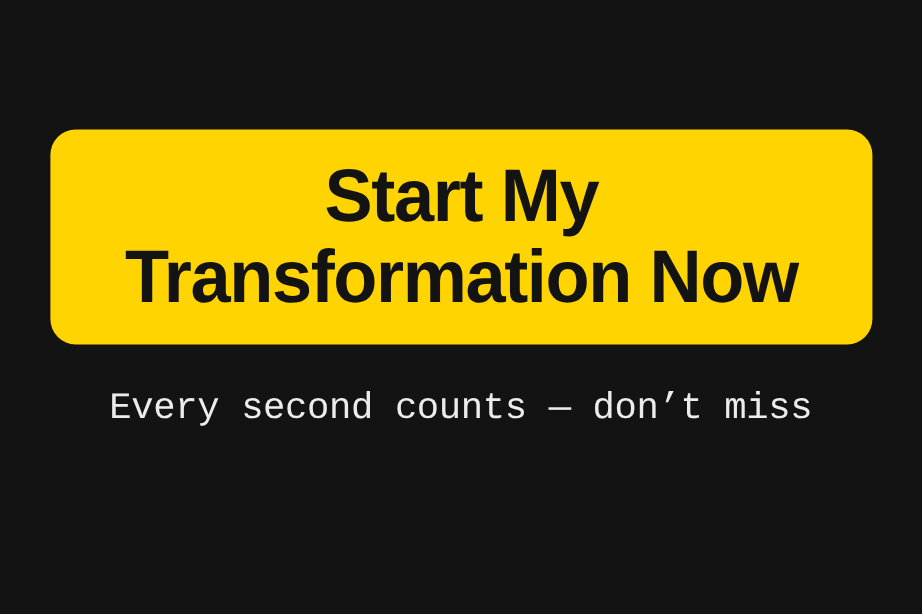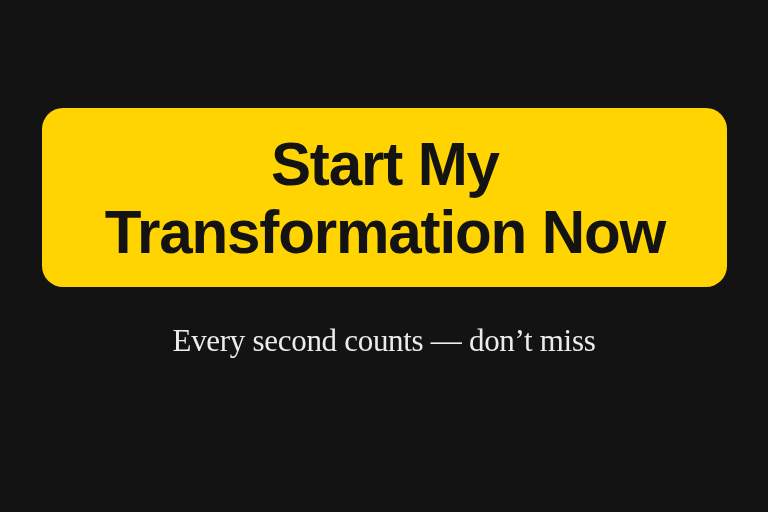--- a/index.html
+++ b/index.html
@@ -39,21 +39,20 @@
     position: absolute;
     left: 42px;
     top: 108px;
     width: 685px;
     height: 179px;
     background: #FFD400;
     border: none;
     border-radius: 21px;
     display: flex;
     flex-direction: column;
-    align-items: center;
     justify-content: center;
     cursor: pointer;
     padding: 0;
     box-sizing: border-box;
     user-select: none;
   }
 
   .cta-button-label {
     color: #141313;
     font-family: "Liberation Sans", sans-serif;
@@ -74,21 +73,21 @@
     display: block;
   }
 
   .cta-subtitle {
     position: absolute;
     left: 0;
     top: 318px;
     width: 768px;
     text-align: center;
     color: #ECECEC;
-    font-family: Liberation Serif, serif;
+    font-family: Liberation Mono, monospace;
     font-weight: 400;
     font-size: 31px;
     line-height: 46px;
     letter-spacing: -0.3px;
   }
 
   .cta-subtitle-line {
     display: block;
     white-space: nowrap;
   }

